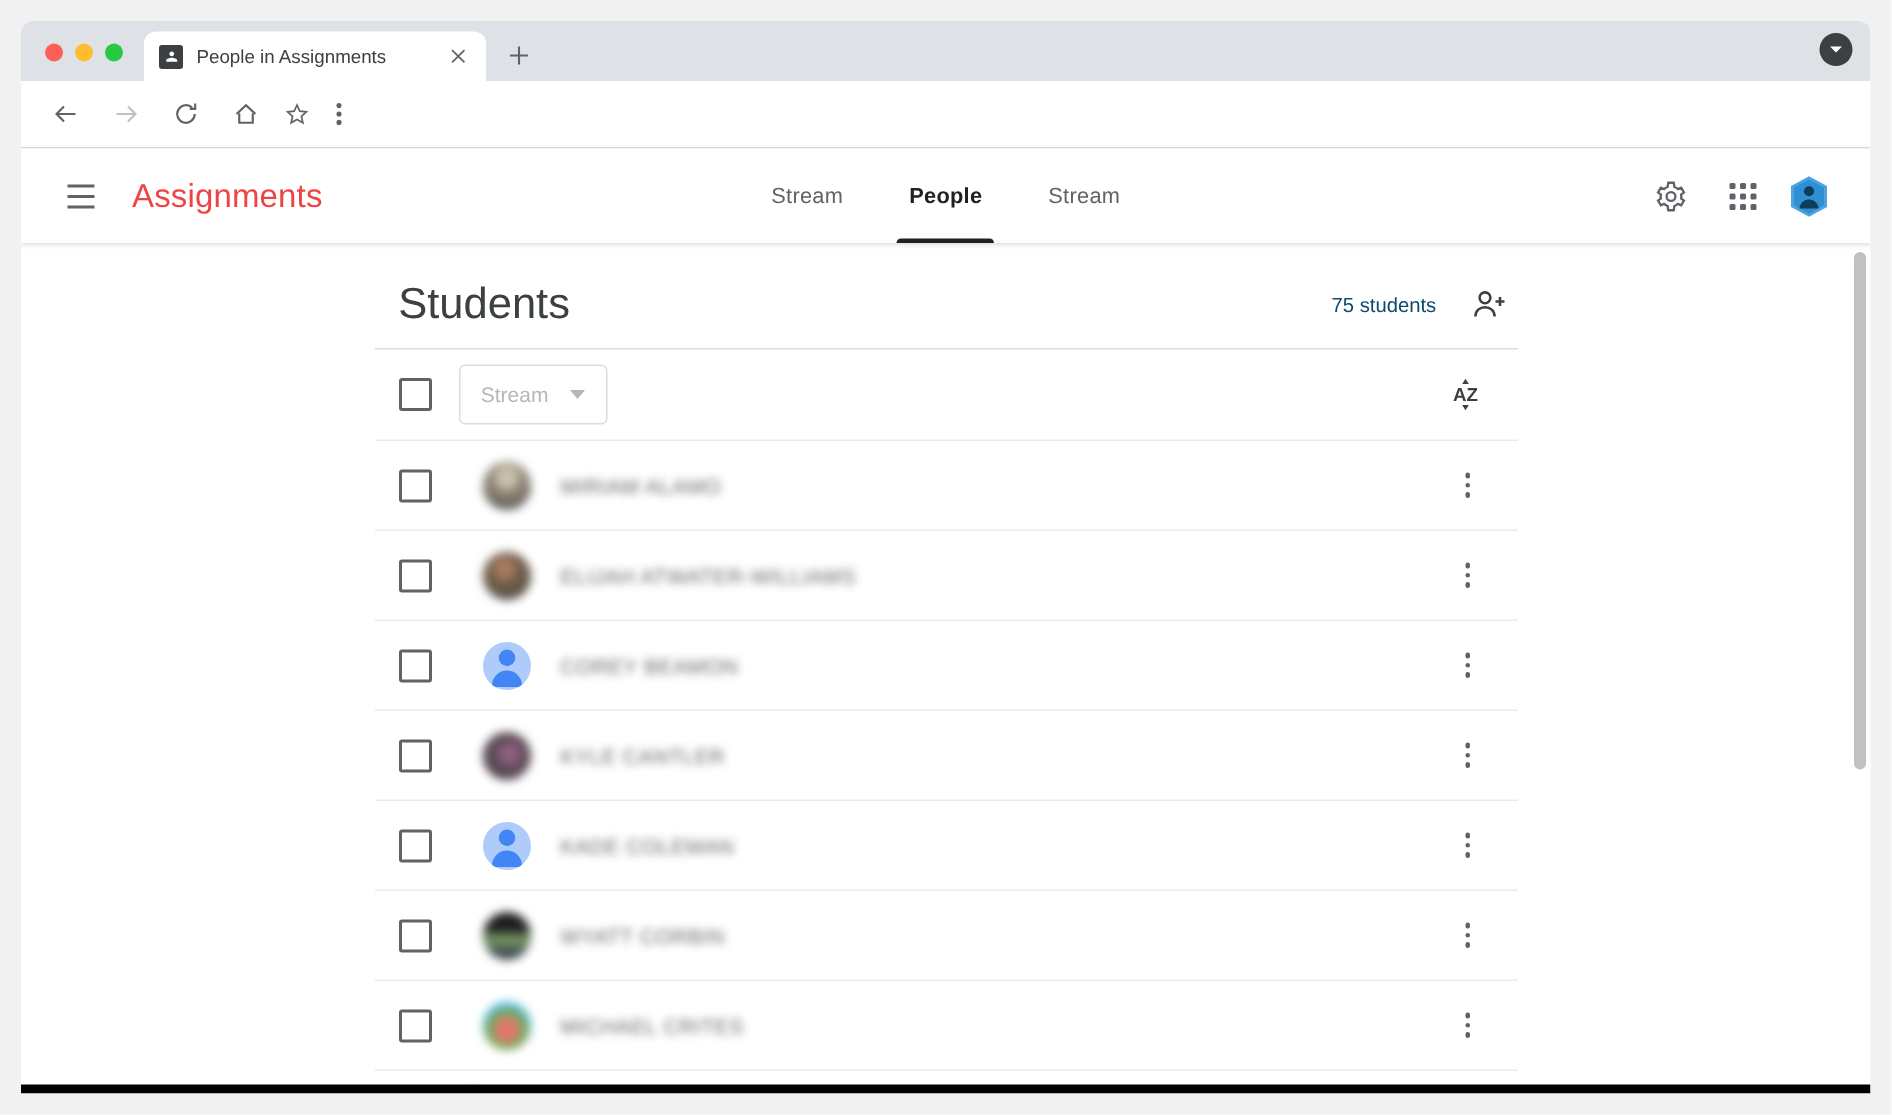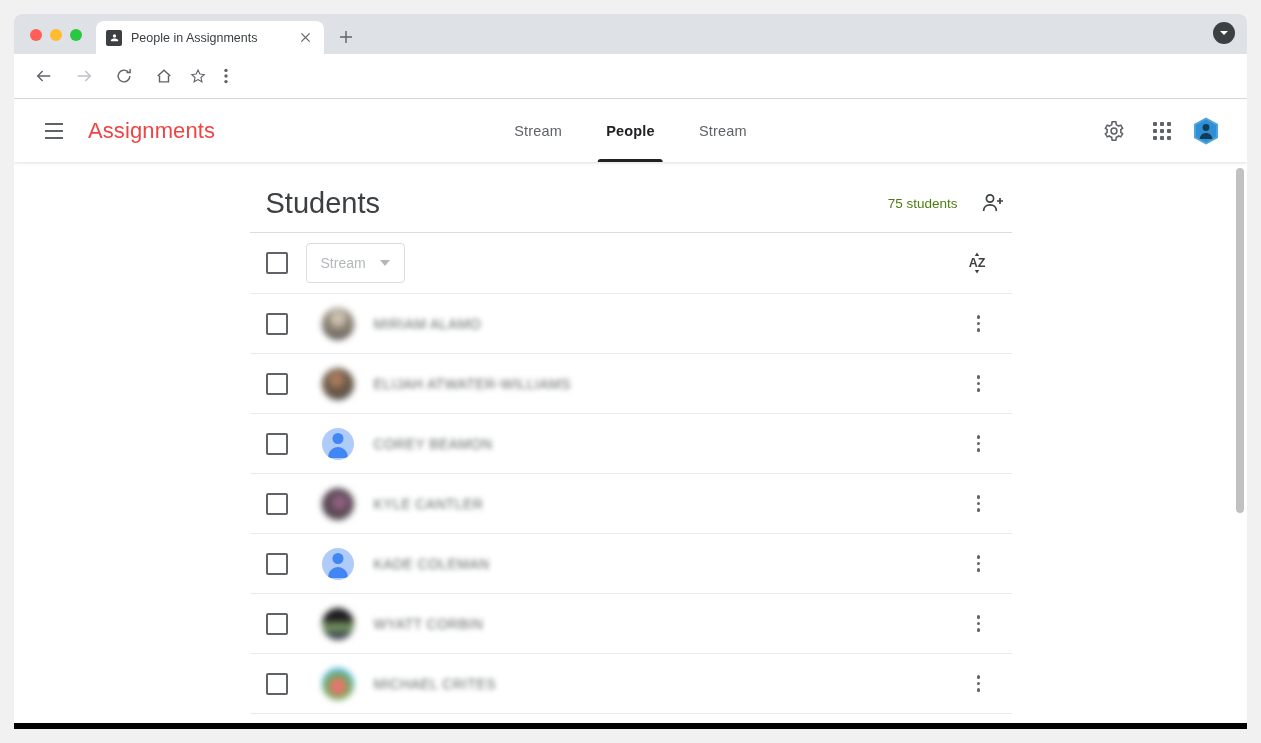--- a/index.html
+++ b/index.html
@@ -142,21 +142,21 @@
     position: relative; height: 566px; background: #fff;
     overflow: hidden;
   }
   .sheet { width: 762px; margin: 0 auto; padding-top: 10px; }
 
   .students-head {
     display: flex; align-items: center; padding: 14px 2px 12px 16px;
   }
   .students-title { font-size: 29px; color: #3c4043; font-weight: 400; }
   .students-meta { margin-left: auto; display: flex; align-items: center; gap: 18px; }
-  .count { font-size: 13.5px; color: #4d7c0f; }
+  .count { font-size: 13.5px; color: #0c4a6e; }
   .invite { width: 34px; height: 34px; display: flex;
     align-items: center; justify-content: center; color: #3c4043; }
 
   .rule { height: 1px; background: #dadce0; }
 
   .toolrow { height: 60px; display: flex; align-items: center; padding: 0 16px; }
   .cb {
     width: 22px; height: 22px; border: 2px solid #5f6368;
     border-radius: 2px; flex: 0 0 auto;
   }

